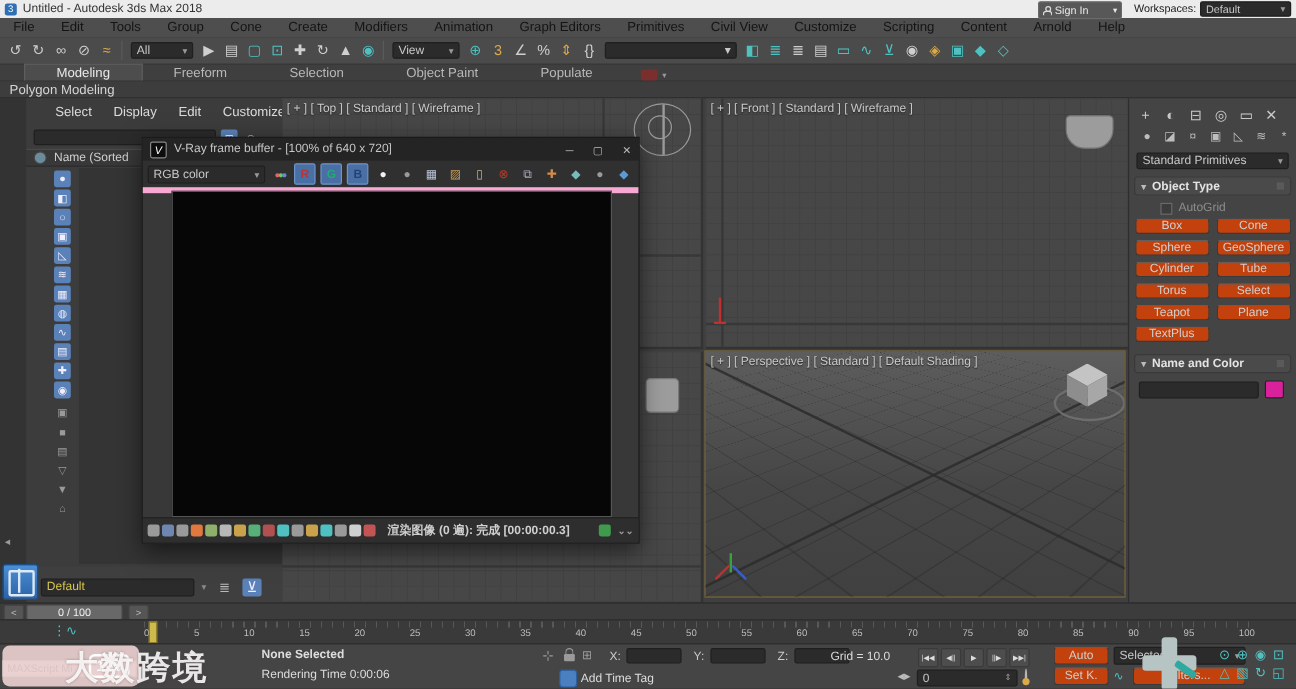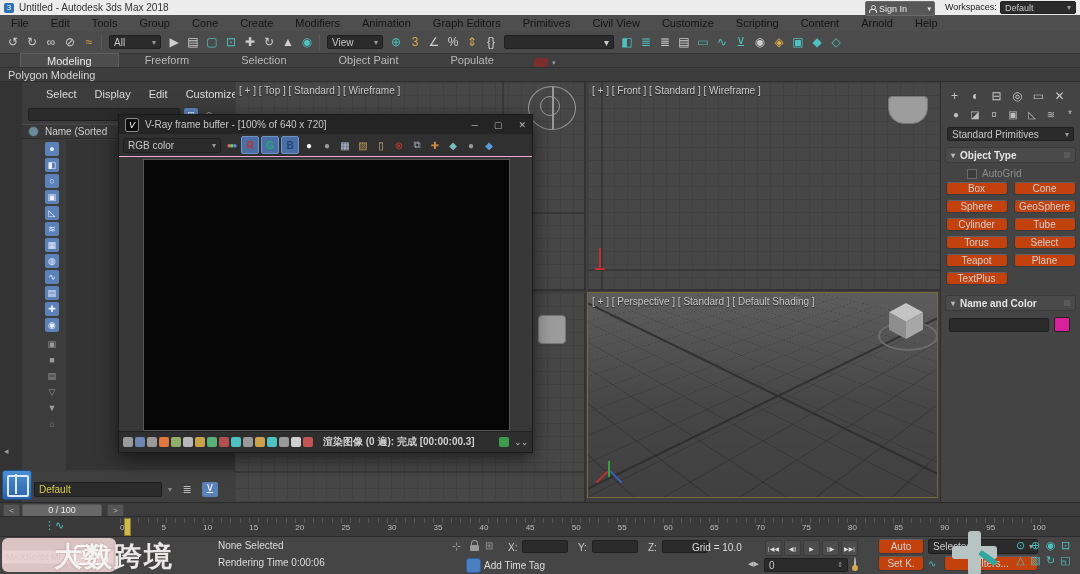--- a/index.html
+++ b/index.html
@@ -75,22 +75,22 @@
          background-size:36px 36px;transform:perspective(430px) rotateX(63deg) rotateZ(45deg);}
   .paxis{position:absolute;width:460px;height:2px;background:#2c2c2c;left:-40px;top:102px;opacity:.85;}
   
   .vfb{left:118px;top:114px;width:415px;height:339px;background:#383838;border:1px solid #1a1a1a;
        box-shadow:0 6px 18px rgba(0,0,0,.55);z-index:50;box-sizing:border-box;}
   .vfbtitle{height:19px;background:#242424;display:flex;align-items:center;font-size:10px;color:#c6c6c6;
             padding:0 6px;gap:6px;}
   .vlogo{width:12px;height:12px;background:#0d0d0d;border:1px solid #888;border-radius:2px;color:#fff;
          font-size:9px;display:flex;align-items:center;justify-content:center;font-style:italic;}
   .vfbbtns{margin-left:auto;display:flex;gap:16px;color:#bbb;font-size:9px;}
-  .vfbtools{height:22px;background:#303030;border-bottom:1px solid #f9a8d4;display:flex;align-items:center;
-            padding:0 4px;gap:2px;}
+  .vfbtools{height:22px;background:#303030;border-bottom:5px solid #f9a8d4;display:flex;align-items:center;
+            padding:0 4px;gap:2px;justify-content:space-between;}
   .vfbtools .ic{width:16px;height:16px;font-size:10px;}
   .chbtn{background:#4a6fa5;border:1px solid #6e93c9;width:16px;height:16px;font-size:9px;font-weight:bold;}
   .vfbimg{position:absolute;left:24px;top:44px;width:365px;height:270px;background:#060606;border:1px solid #555;}
   .vfbfoot{position:absolute;left:0;bottom:0;width:100%;height:21px;background:#2e2e2e;border-top:1px solid #222;
            display:flex;align-items:center;padding:0 4px;gap:2px;box-sizing:border-box;font-weight:bold;}
   .vfbfoot .mi2{width:10px;height:10px;border-radius:2px;}
   .vfbstatus{font-size:10px;color:#cfcfcf;margin-left:8px;white-space:nowrap;}
   
   .cpanel{left:940px;top:82px;width:140px;height:420px;background:#444;border-left:1px solid #2e2e2e;box-sizing:border-box;}
   .cptabs{display:flex;gap:6px;padding:6px 4px 2px 6px;}
@@ -276,21 +276,21 @@
         <span class="ic" style="color: rgb(79, 193, 193);">⊻</span>
         <span class="ic" style="color: rgb(207, 207, 207);">◉</span>
         <span class="ic" style="color: rgb(217, 169, 76);">◈</span>
         <span class="ic" style="color: rgb(79, 193, 193);">▣</span>
         <span class="ic" style="color: rgb(79, 193, 193);">◆</span>
         <span class="ic" style="color: rgb(79, 193, 193);">◇</span>
       </span>
   </div>
 
   <div class="abs ribtabs">
-    <div style="display:flex;">
+    <div style="display:flex;align-items:flex-end;">
         <div class="rt">Modeling</div>
         <div class="rt">Freeform</div>
         <div class="rt">Selection</div>
         <div class="rt">Object Paint</div>
         <div class="rt">Populate</div>
       </div>
     <span class="ribicon"></span>
     <span style="font-size:7px;color:#999;margin-left:4px;">▾</span>
   </div>
   <div class="abs ribpanel">
@@ -542,21 +542,21 @@
           <span>90</span>
           <span>95</span>
           <span>100</span>
         </div>
     </div>
     <div class="tmarker"></div>
   </div>
 
   <div class="abs statusbar">
     <div class="msfld">MAXScript Mi</div>
-    <div class="stline" style="top:3px;">None Selected</div>
+    <div class="stline" style="top:3px;font-weight:bold;">None Selected</div>
     <div class="stline" style="top:20px;">Rendering Time 0:00:06</div>
 
     <span class="abs" style="left:452px;top:3px;color:#9a9a9a;font-size:11px;">⊹</span>
     <span class="lockic" style="left:470px;top:8px;"></span>
     <span class="abs" style="left:485px;top:3px;color:#9a9a9a;font-size:10px;">⊞</span>
 
     <span class="abs" style="left:508px;top:5px;color:#ccc;">X:</span>
     <span class="abs fld coordfld" style="left:522px;top:3px;"></span>
     <span class="abs" style="left:578px;top:5px;color:#ccc;">Y:</span>
     <span class="abs fld coordfld" style="left:592px;top:3px;"></span>

